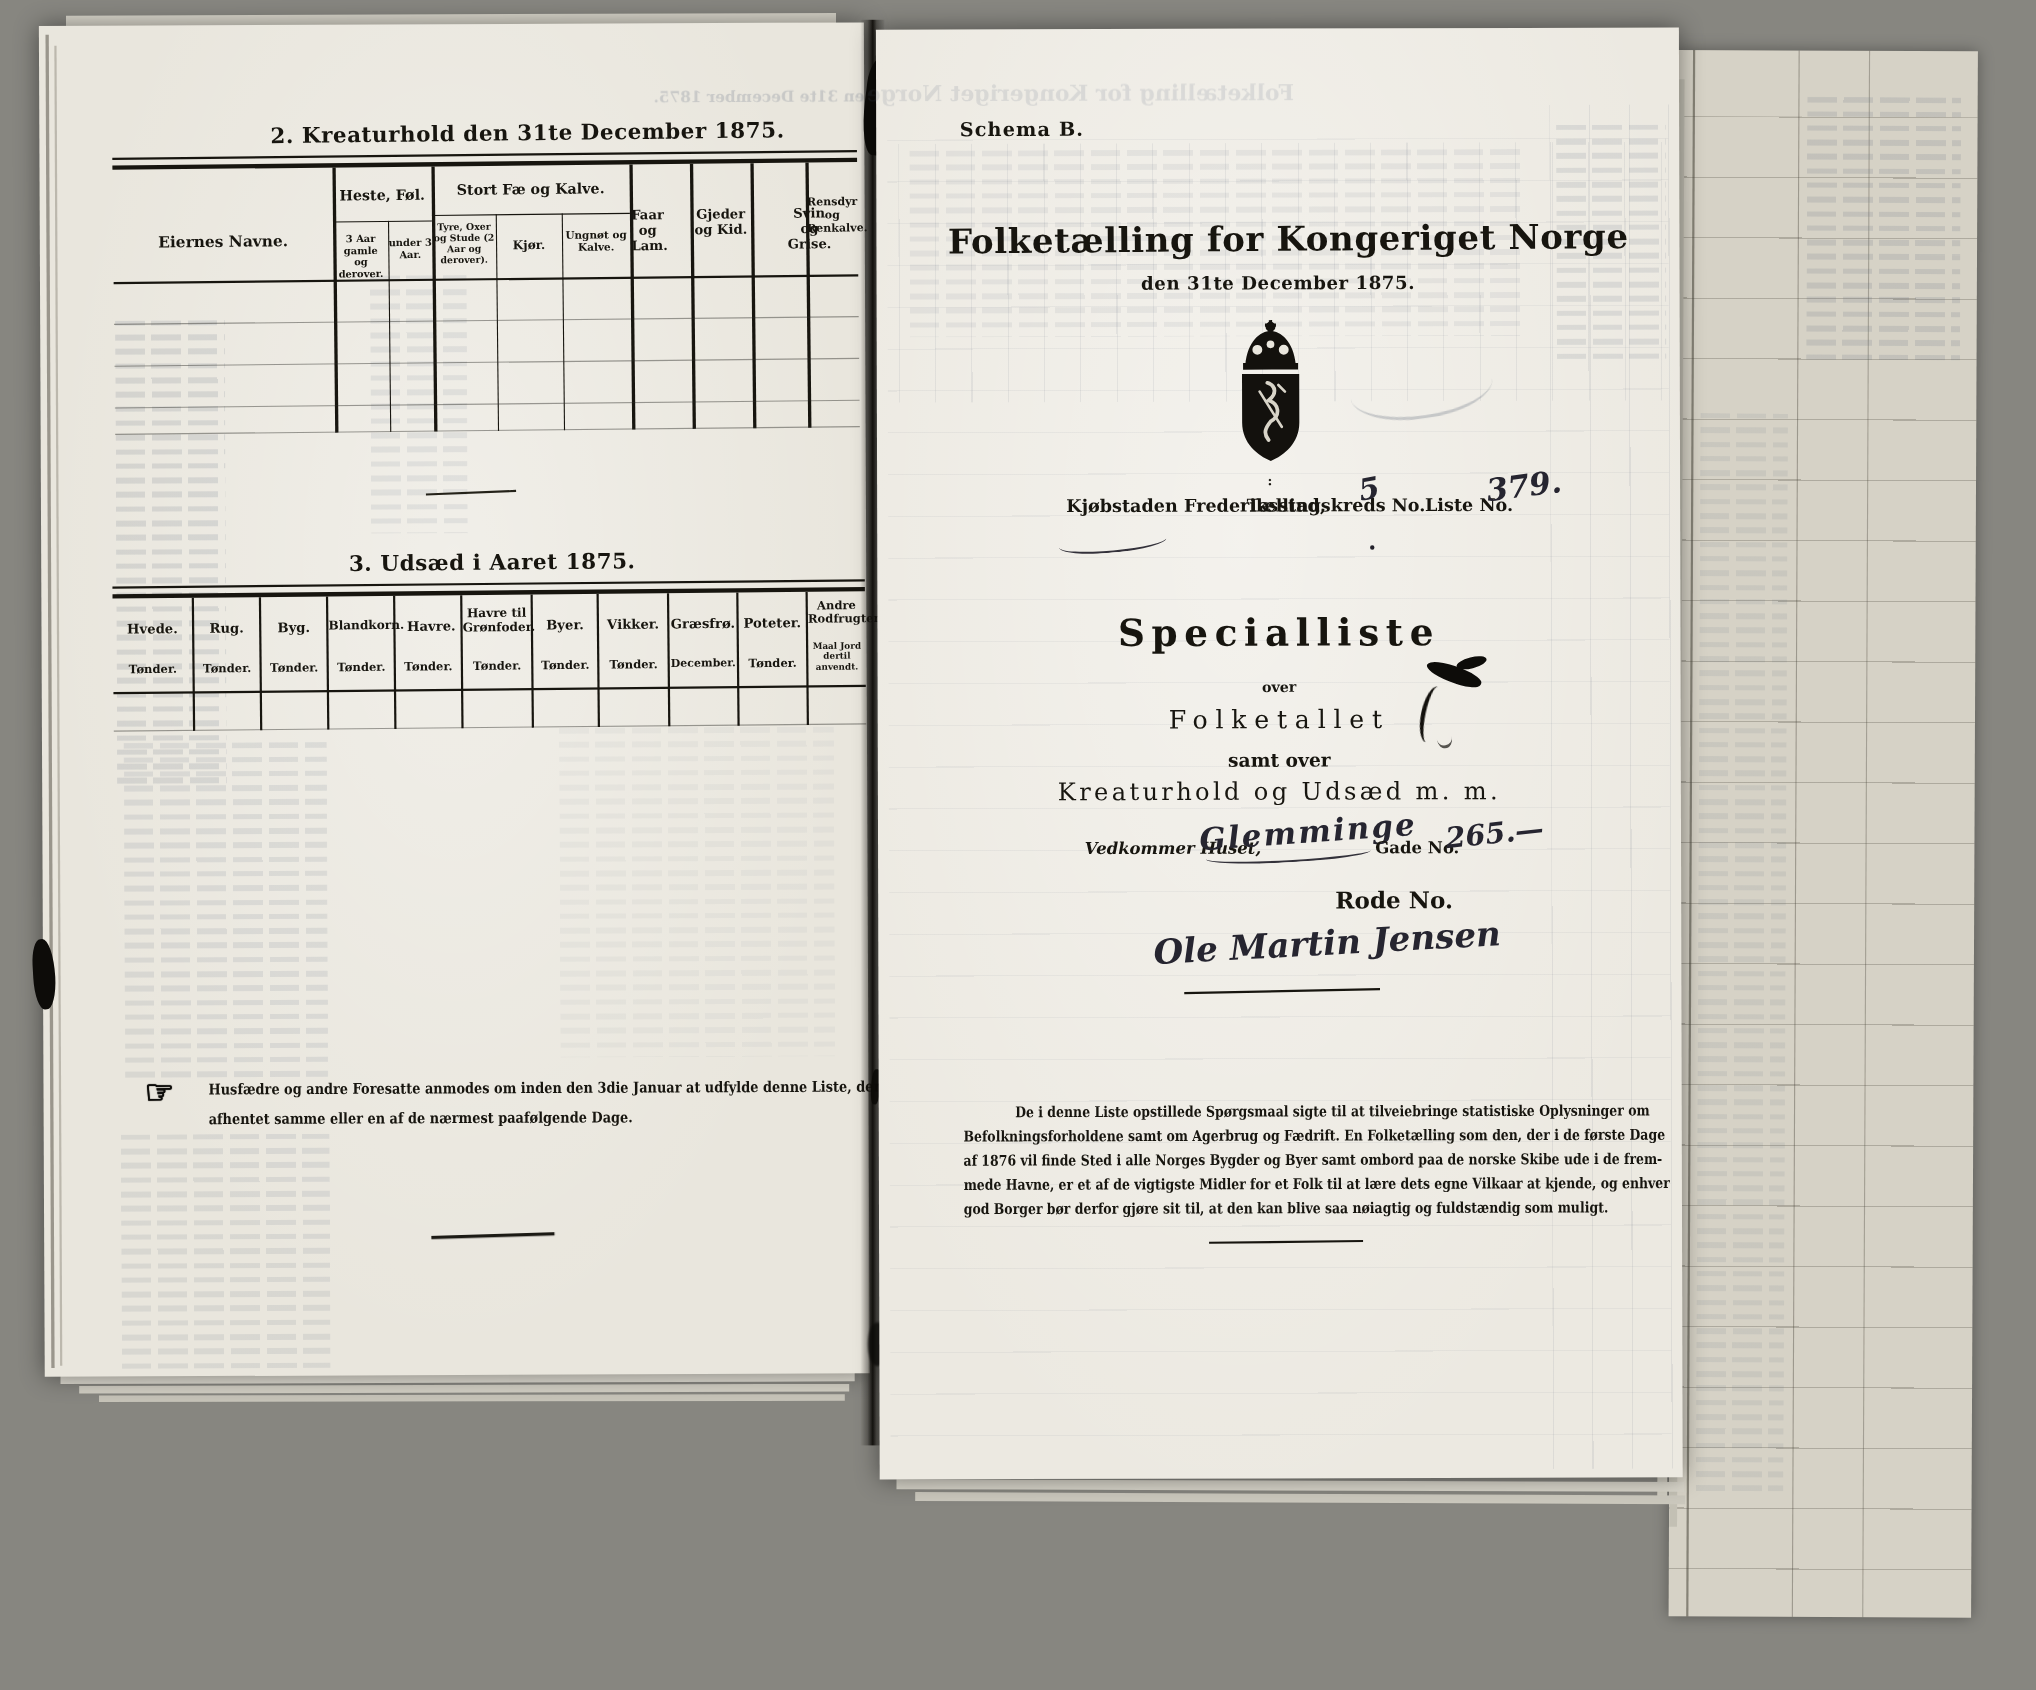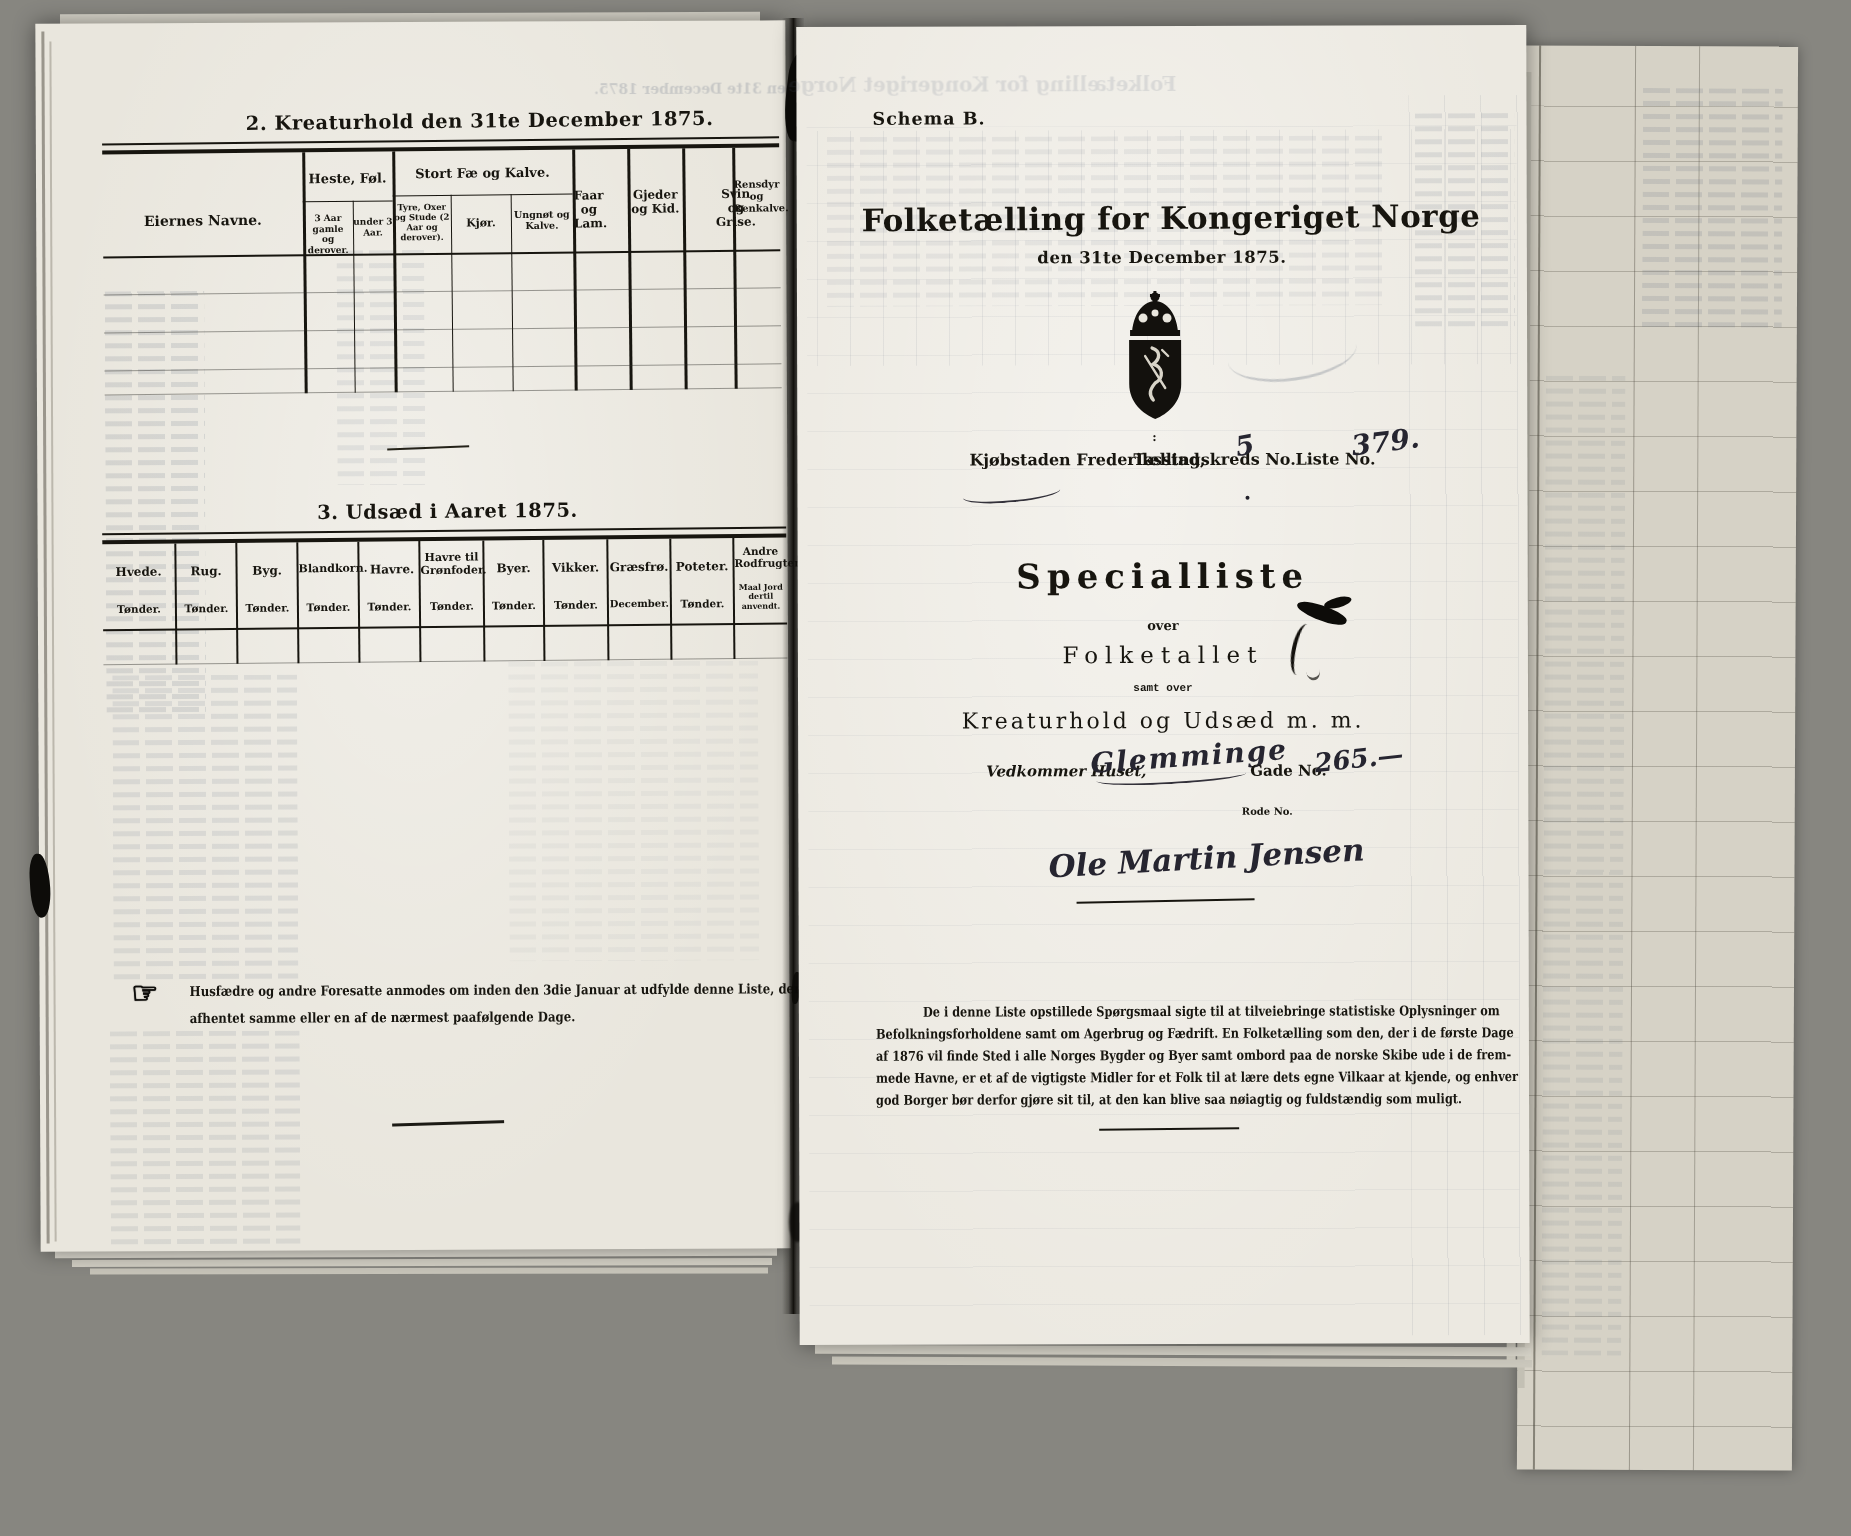--- a/index.html
+++ b/index.html
@@ -217,34 +217,34 @@
   <div class="abs b nw" style="left:336px;top:424px;font-size:16px;">Tællingskreds No.</div>
   <span class="hand abs" style="left:438px;top:404px;font-size:27px;transform:rotate(-10deg);">5</span>
   <div class="abs b nw" style="left:498px;top:424px;font-size:16px;">Liste No.</div>
   <span class="hand abs" style="left:554px;top:400px;font-size:28px;transform:rotate(-7deg);">379.</span>
   <div class="abs" style="left:165px;top:458px;width:98px;height:16px;border-bottom:2px solid #33313a;border-radius:50%;transform:rotate(-5deg);"></div>
   <div class="abs" style="left:448px;top:470px;width:4px;height:4px;background:#22212a;border-radius:50%;"></div>
 
   <div class="abs b c nw" style="left:115px;top:530px;width:500px;font-size:34px;letter-spacing:6px;">Specialliste</div>
   <div class="abs b c nw" style="left:215px;top:592px;width:300px;font-size:13px;">over</div>
   <div class="abs c nw" style="left:165px;top:616px;width:400px;font-size:23px;letter-spacing:7px;">Folketallet</div>
-  <div class="abs b c nw" style="left:215px;top:656px;width:300px;font-size:11px;font-family:Liberation Mono, monospace;">samt over</div>
+  <div class="abs b c nw" style="left:215px;top:656px;width:300px;font-size:17px;">samt over</div>
   <div class="abs c nw" style="left:115px;top:682px;width:500px;font-size:22px;letter-spacing:3px;">Kreaturhold og Udsæd m. m.</div>
 
   <div class="blob" style="left:498px;top:580px;width:52px;height:15px;border-radius:60% 40% 55% 45%;transform:rotate(22deg);"></div>
   <div class="blob" style="left:526px;top:572px;width:28px;height:10px;border-radius:50%;transform:rotate(-14deg);"></div>
   <div class="abs" style="left:494px;top:598px;width:16px;height:52px;border-left:4px solid #13110d;border-radius:50%;transform:rotate(12deg);filter:blur(.4px);"></div>
   <div class="abs" style="left:508px;top:636px;width:14px;height:16px;border-bottom:3px solid rgba(20,18,14,.7);border-radius:50%;transform:rotate(-10deg);"></div>
 
   <div class="abs b nw" style="left:188px;top:736px;font-size:15px;font-style:italic;">Vedkommer Huset,</div>
   <span class="hand abs" style="left:292px;top:714px;font-size:28px;transform:rotate(-4deg);letter-spacing:2px;">Glemminge</span>
   <div class="abs" style="left:298px;top:744px;width:150px;height:12px;border-bottom:2px solid #33313a;border-radius:50%;transform:rotate(-3deg);"></div>
   <div class="abs b nw" style="left:452px;top:736px;font-size:15px;">Gade No.</div>
   <span class="hand abs" style="left:516px;top:718px;font-size:26px;transform:rotate(-6deg);">265.—</span>
-  <div class="abs b c nw" style="left:414px;top:780px;width:110px;font-size:10px;">Rode No.</div>
+  <div class="abs b c nw" style="left:414px;top:780px;width:110px;font-size:21px;">Rode No.</div>
 
   <span class="hand abs" style="left:250px;top:814px;font-size:31px;transform:rotate(-3deg);">Ole Martin Jensen</span>
   <div class="hline" style="left:278px;top:874px;width:178px;height:2px;transform:rotate(-1deg);"></div>
 
   <div class="abs" style="left:77px;top:974px;width:600px;">
     <div class="b nw" style="font-size:13.5px;line-height:22px;padding-left:56px;transform:scaleX(.84);transform-origin:left;">De i denne Liste opstillede Spørgsmaal sigte til at tilveiebringe statistiske Oplysninger om</div>
     <div class="b nw" style="font-size:13.5px;line-height:22px;transform:scaleX(.84);transform-origin:left;">Befolkningsforholdene samt om Agerbrug og Fædrift.   En Folketælling som den, der i de første Dage</div>
     <div class="b nw" style="font-size:13.5px;line-height:22px;transform:scaleX(.84);transform-origin:left;">af 1876 vil finde Sted i alle Norges Bygder og Byer samt ombord paa de norske Skibe ude i de frem-</div>
     <div class="b nw" style="font-size:13.5px;line-height:22px;transform:scaleX(.84);transform-origin:left;">mede Havne, er et af de vigtigste Midler for et Folk til at lære dets egne Vilkaar at kjende, og enhver</div>
     <div class="b nw" style="font-size:13.5px;line-height:22px;transform:scaleX(.84);transform-origin:left;">god Borger bør derfor gjøre sit til, at den kan blive saa nøiagtig og fuldstændig som muligt.</div>

